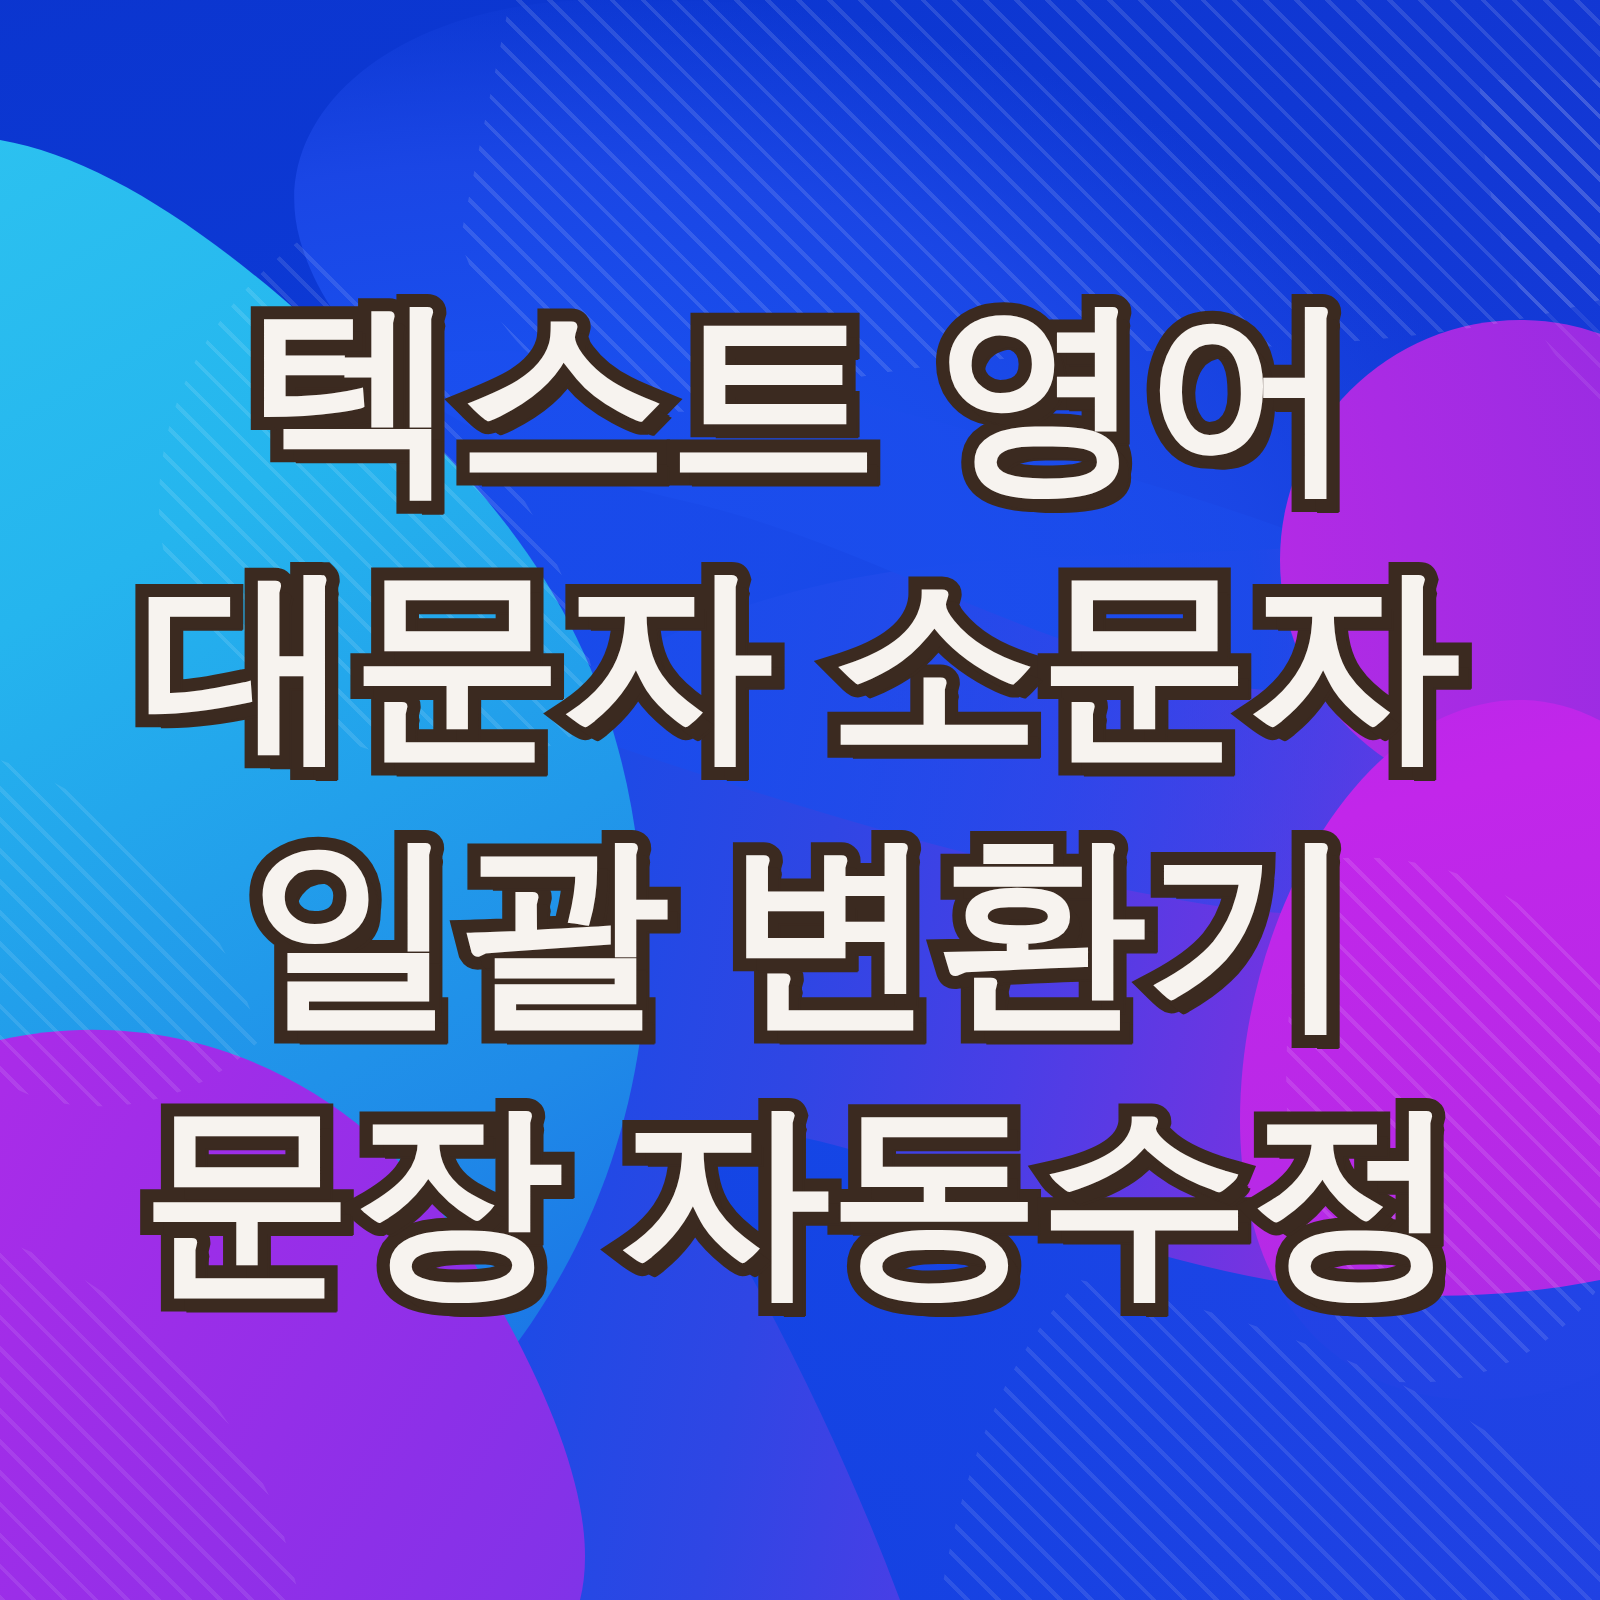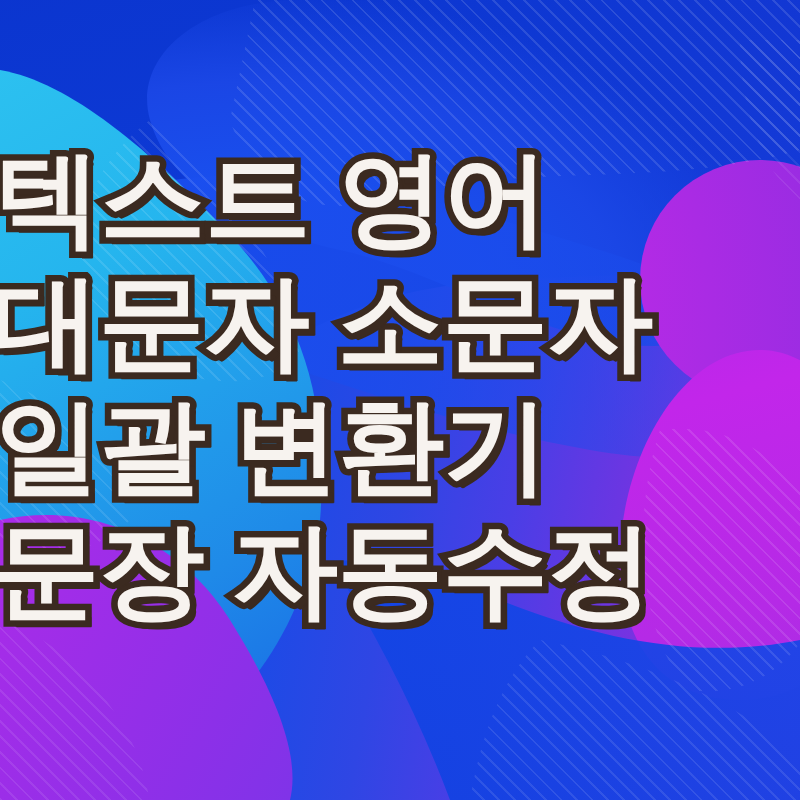--- a/index.html
+++ b/index.html
@@ -110,22 +110,22 @@
   .stripes-far-right{ clip-path: path("M740,40 L800,40 L800,200 C770,180 740,120 740,40 Z"); opacity:.35; }
 
   
   .headline {
     position: absolute;
     left: 0;
     right: 0;
     top: 136px;
     display: flex;
     flex-direction: column;
-    align-items: flex-start;
-    gap: 0px;
+    align-items: center;
+    gap: 10px;
     z-index: 10;
   }
   .line {
     font-family: "Liberation Sans", "DejaVu Sans", sans-serif;
     font-weight: 700;
     font-size: 104px;
     line-height: 124px;
     letter-spacing: -1px;
     color: #f7f3ef;
     white-space: nowrap;

